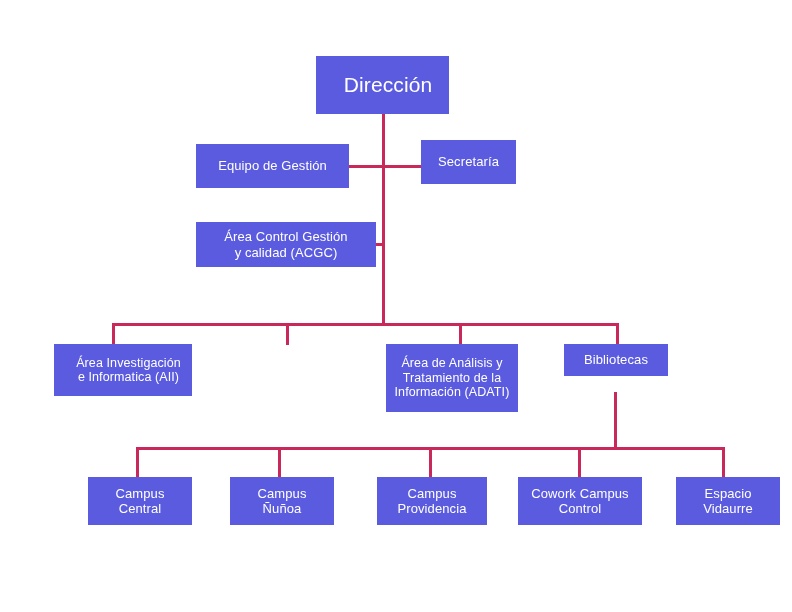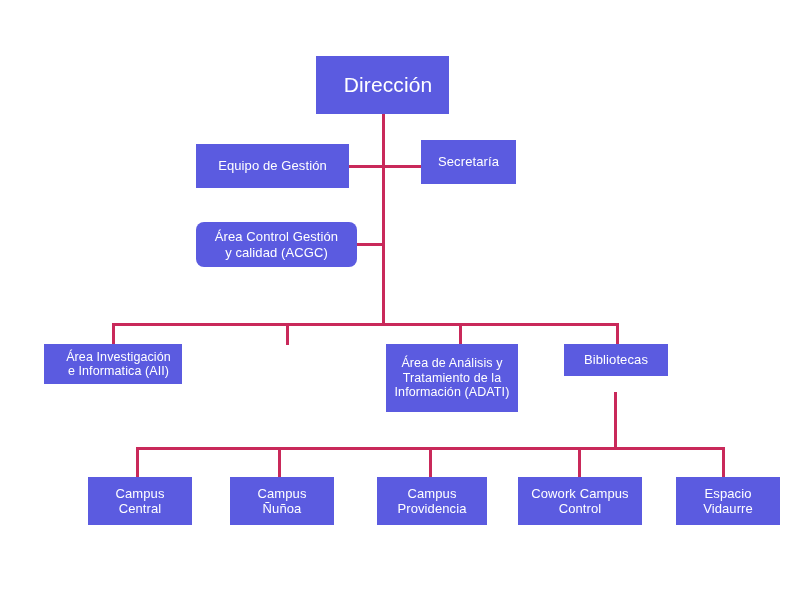--- a/index.html
+++ b/index.html
@@ -79,26 +79,26 @@
   </div>
 
   <div class="node lvl2" style="left:196px; top:144px; width:153px; height:44px;">
     <span class="node-label">Equipo de Gestión</span>
   </div>
 
   <div class="node lvl2" style="left:421px; top:140px; width:95px; height:44px;">
     <span class="node-label">Secretaría</span>
   </div>
 
-  <div class="node lvl2" style="left:196px; top:222px; width:161px; height:45px;border-radius:8px;">
+  <div class="node lvl2" style="left:196px; top:222px; width:180px; height:45px;">
     <span class="node-label">Área Control Gestión
 y calidad (ACGC)</span>
   </div>
 
-  <div class="node lvl3" style="left:44px; top:344px; width:138px; height:40px;padding-left:15px;">
+  <div class="node lvl3" style="left:54px; top:344px; width:138px; height:52px;padding-left:15px;">
     <span class="node-label">Área Investigación
 e Informatica (AII)</span>
   </div>
 
 
   <div class="node lvl3" style="left:386px; top:344px; width:132px; height:68px;">
     <span class="node-label">Área de Análisis y
 Tratamiento de la
 Información (ADATI)</span>
   </div>

